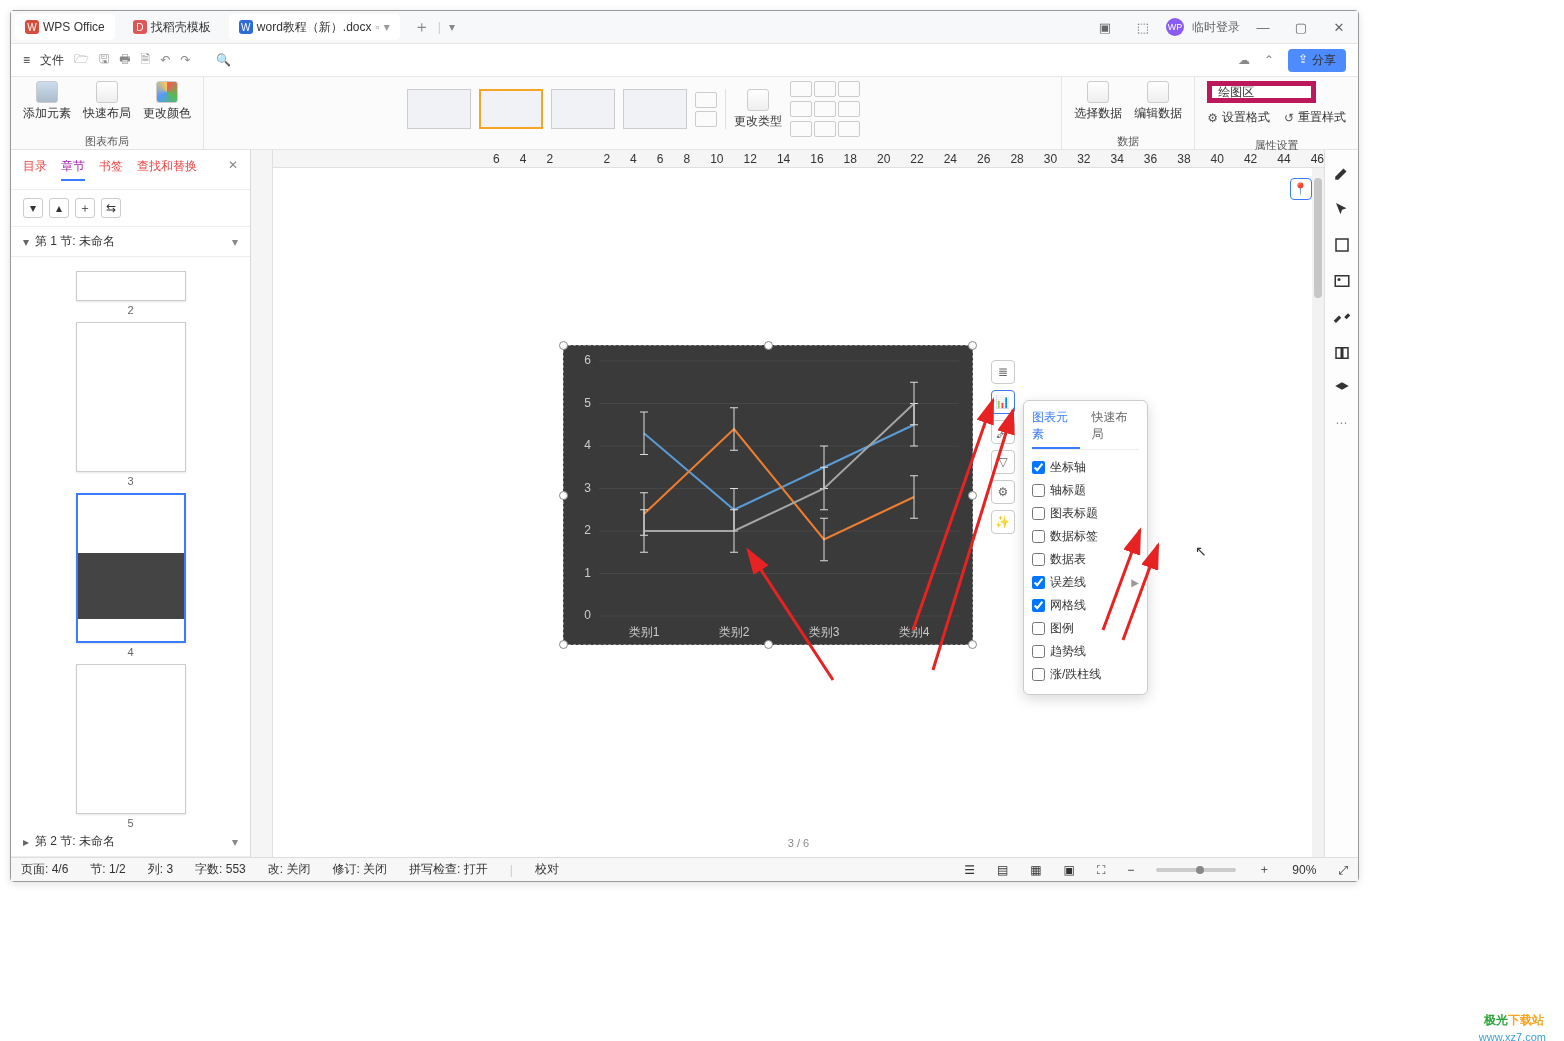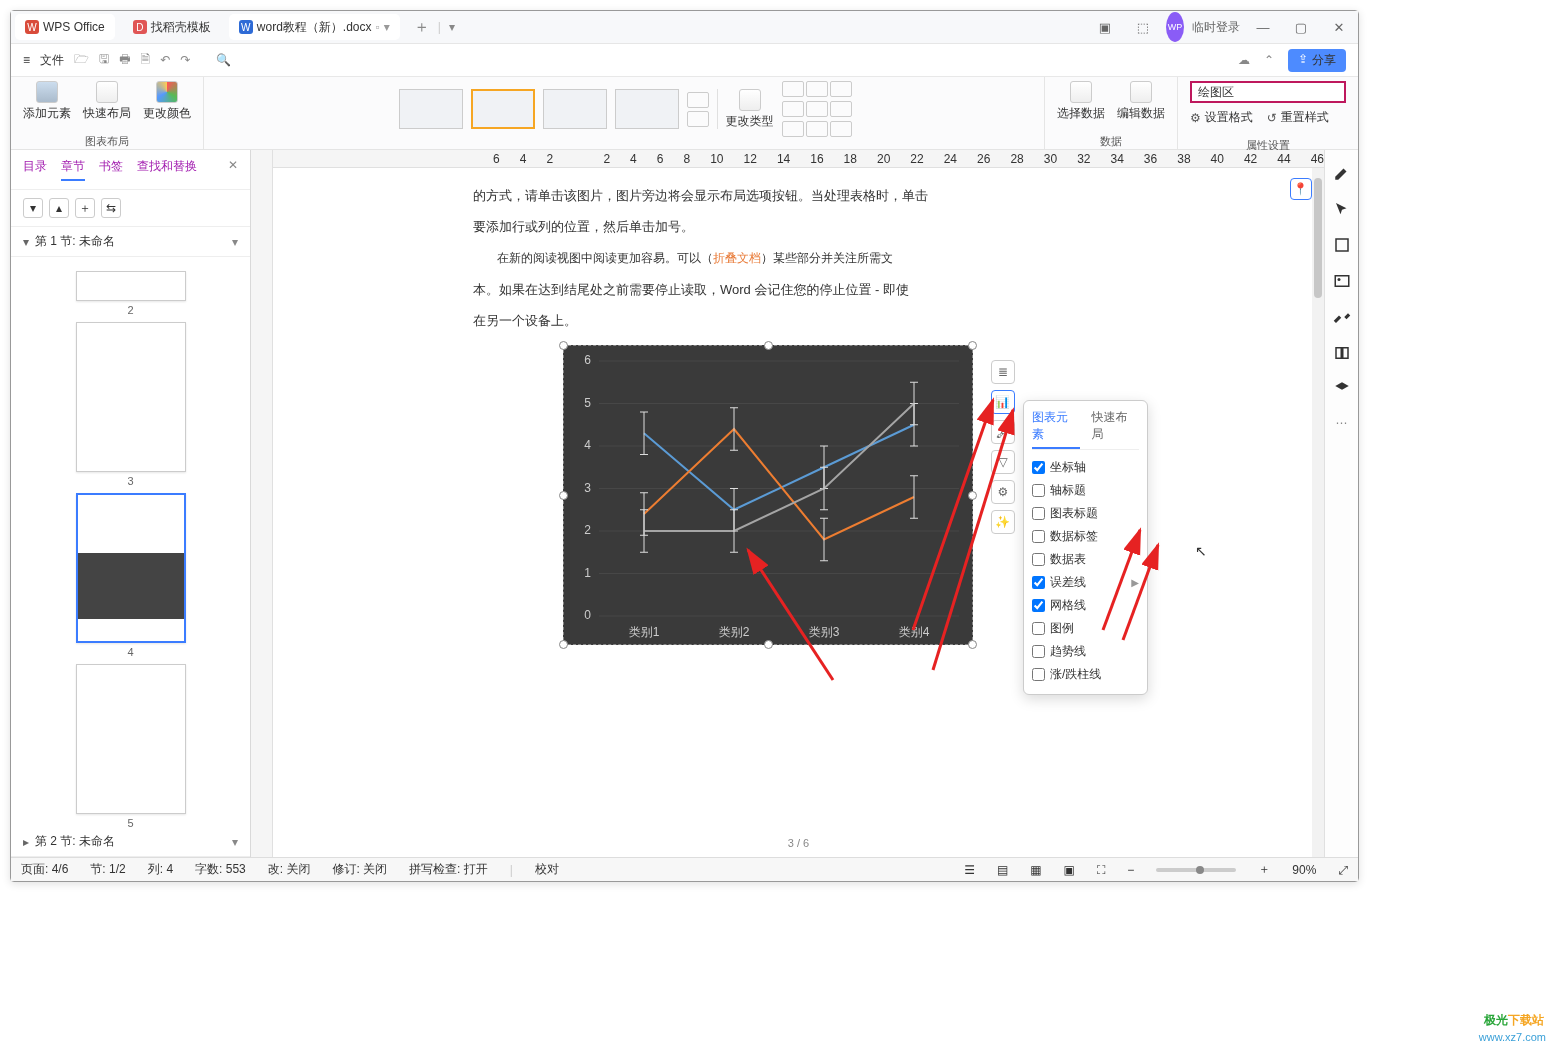--- a/index.html
+++ b/index.html
@@ -6,48 +6,48 @@
 body{background:#fff;width:1564px;height:1041px;position:relative;overflow:hidden;}
 .frame{position:absolute;left:10px;top:10px;width:1349px;height:872px;border:1px solid #999;background:#fff;border-radius:4px;display:flex;flex-direction:column;box-shadow:0 2px 8px rgba(0,0,0,.12);}
 
 .titlebar{height:33px;background:#f7f8fa;display:flex;align-items:center;padding:0 4px;gap:8px;border-bottom:1px solid #e6e6e6;}
 .tab{display:flex;align-items:center;gap:4px;padding:0 10px;height:26px;border-radius:5px;}
 .tab.home{background:#fff;}
 .tab .ico{width:14px;height:14px;border-radius:3px;display:inline-flex;align-items:center;justify-content:center;color:#fff;font-size:10px;}
 .tab .close{font-size:12px;color:#999;}
 .titlebar .spacer{flex:1;}
 .winbtn{width:30px;text-align:center;color:#666;font-size:13px;}
-.avatar{width:18px;height:30px;border-radius:50%;background:#8a5cf6;color:#fff;font-size:9px;display:inline-flex;align-items:center;justify-content:center;}
+.avatar{width:18px;height:18px;border-radius:50%;background:#8a5cf6;color:#fff;font-size:9px;display:inline-flex;align-items:center;justify-content:center;}
 
 .menubar{height:33px;display:flex;align-items:center;padding:0 12px;gap:14px;background:#fff;border-bottom:1px solid #e8e8e8;}
 .menubar .left{display:flex;align-items:center;gap:10px;color:#666;}
 .menubar .menus{display:flex;gap:20px;margin-left:18px;}
 .menubar .m{cursor:pointer;color:#444;}
 .menubar .m.blue{color:#3b7cff;}
 .menubar .m.active{color:#3b7cff;border-bottom:2px solid #3b7cff;padding-bottom:6px;}
 .menubar .spacer{flex:1;}
 .share{background:#4d8bff;color:#fff;padding:3px 10px;border-radius:4px;display:flex;gap:4px;}
 
 .ribbon{height:73px;background:#fbfbfc;border-bottom:1px solid #e4e4e4;display:flex;}
 .rgroup{border-right:1px solid #e5e5e5;padding:4px 12px 2px;display:flex;flex-direction:column;align-items:center;gap:2px;}
 .rgroup .row{display:flex;align-items:center;gap:12px;}
 .rgbtn{display:flex;flex-direction:column;align-items:center;gap:2px;color:#555;font-size:11px;}
 .rgbtn .gi{width:22px;height:22px;border:1px solid #ccc;border-radius:3px;background:linear-gradient(#fff,#eee);}
 .gallery{display:flex;gap:8px;}
 .galthumb{width:64px;height:40px;border:1px solid #ccc;background:#f0f2f5;}
 .galthumb.sel{border:1px solid #f6a623;box-shadow:inset 0 0 0 1px #f6a623;}
 .rlabel{font-size:11px;color:#555;margin-top:10px;}
 .sbtn{width:22px;height:16px;border:1px solid #ccc;border-radius:2px;}
-.dropdown-input{border:2px solid #be185d;padding:2px 18px 2px 6px;font-size:12px;width:156px;height:22px;}
+.dropdown-input{border:5px solid #be185d;padding:2px 18px 2px 6px;font-size:12px;width:109px;height:22px;}
 .propbtn{display:flex;align-items:center;gap:4px;color:#555;}
 
 .bodyrow{flex:1;display:flex;overflow:hidden;}
 .leftpanel{width:240px;border-right:1px solid #d9d9d9;display:flex;flex-direction:column;background:#fff;}
 .lptabs{display:flex;gap:14px;padding:8px 12px;border-bottom:1px solid #eee;}
-.lptabs span{color:#a21caf;}
+.lptabs span{color:#ef4444;}
 .lptabs .active{color:#a21caf;border-bottom:2px solid #3b7cff;padding-bottom:4px;}
 .lptabs .closep{margin-left:auto;color:#888;}
 .lptools{display:flex;gap:6px;padding:8px 12px;border-bottom:1px solid #eee;}
 .sqb{width:20px;height:20px;border:1px solid #ccc;border-radius:3px;display:flex;align-items:center;justify-content:center;font-size:12px;}
 .sectrow{padding:6px 12px;border-bottom:1px solid #eee;color:#555;display:flex;align-items:center;}
 .sectrow .tri{margin-right:6px;color:#666;}
 .sectrow .dd{margin-left:auto;color:#888;}
 .thumbs{flex:1;overflow:auto;padding:8px 0;}
 .th{width:110px;margin:6px auto 2px;}
 .th .pg{width:110px;height:150px;border:1px solid #ccc;background:#fff;box-shadow:0 1px 2px rgba(0,0,0,.1);}
@@ -294,27 +294,20 @@
           <span>32</span>
           <span>34</span>
           <span>36</span>
           <span>38</span>
           <span>40</span>
           <span>42</span>
           <span>44</span>
           <span>46</span>
       </div>
       <div class="navmark">📍</div>
-      <div class="page">
-        <div class="para">的方式，请单击该图片，图片旁边将会显示布局选项按钮。当处理表格时，单击</div>
-        <div class="para">要添加行或列的位置，然后单击加号。</div>
-        <div class="para"><span>　　在新的阅读视图中阅读更加容易。可以（</span><span class="link">折叠文档</span><span>）某些部分并关注所需文</span></div>
-        <div class="para">本。如果在达到结尾处之前需要停止读取，Word 会记住您的停止位置 - 即使</div>
-        <div class="para">在另一个设备上。</div>
-      </div>
 
       <div class="chartbox">
         <div class="handle h-nw"></div><div class="handle h-n"></div><div class="handle h-ne"></div>
         <div class="handle h-w"></div><div class="handle h-e"></div>
         <div class="handle h-sw"></div><div class="handle h-s"></div><div class="handle h-se"></div>
         <svg id="chartsvg" width="410" height="300">
             <line x1="35" y1="270" x2="395" y2="270" stroke="#555" stroke-width="0.5"></line>
             <text x="27" y="273" fill="#ccc" font-size="10" text-anchor="end">0</text>
             <line x1="35" y1="227.5" x2="395" y2="227.5" stroke="#555" stroke-width="0.5"></line>
             <text x="27" y="230.5" fill="#ccc" font-size="10" text-anchor="end">1</text>
@@ -476,21 +469,21 @@
       <svg class="ti" viewBox="0 0 24 24">
           <path fill="currentColor" d="M12 3l9 5-9 5-9-5z"></path>
         </svg>
       <span style="color:#888">⋯</span>
     </div>
   </div>
 
   <div class="statusbar">
     <span>页面: 4/6</span>
     <span>节: 1/2</span>
-    <span>列: 4</span>
+    <span>列: 3</span>
     <span>字数: 553</span>
     <span>改: 关闭</span>
     <span>修订: 关闭</span>
     <span>拼写检查: 打开</span>
     <span style="color:#ccc">|</span>
     <span>校对</span>
     <div class="spacer"></div>
     <span>☰</span>
     <span>▤</span>
     <span>▦</span>

